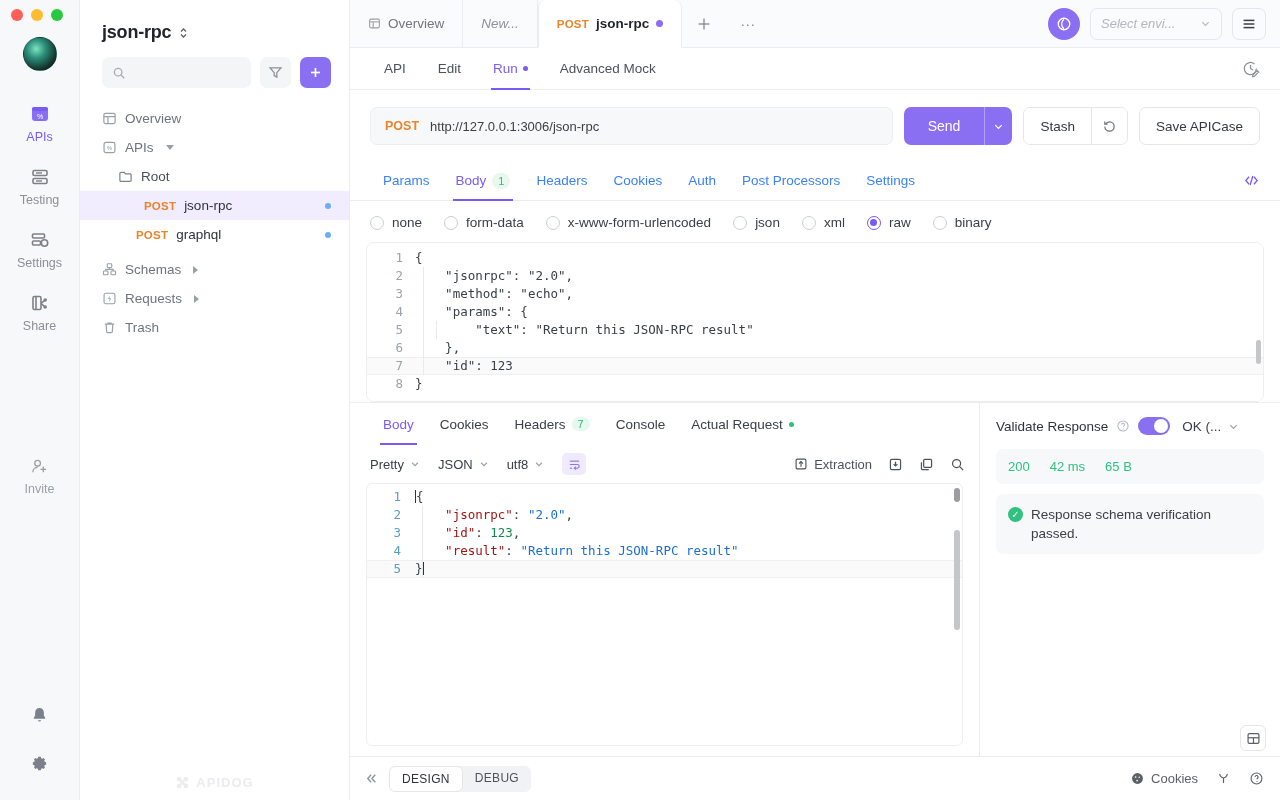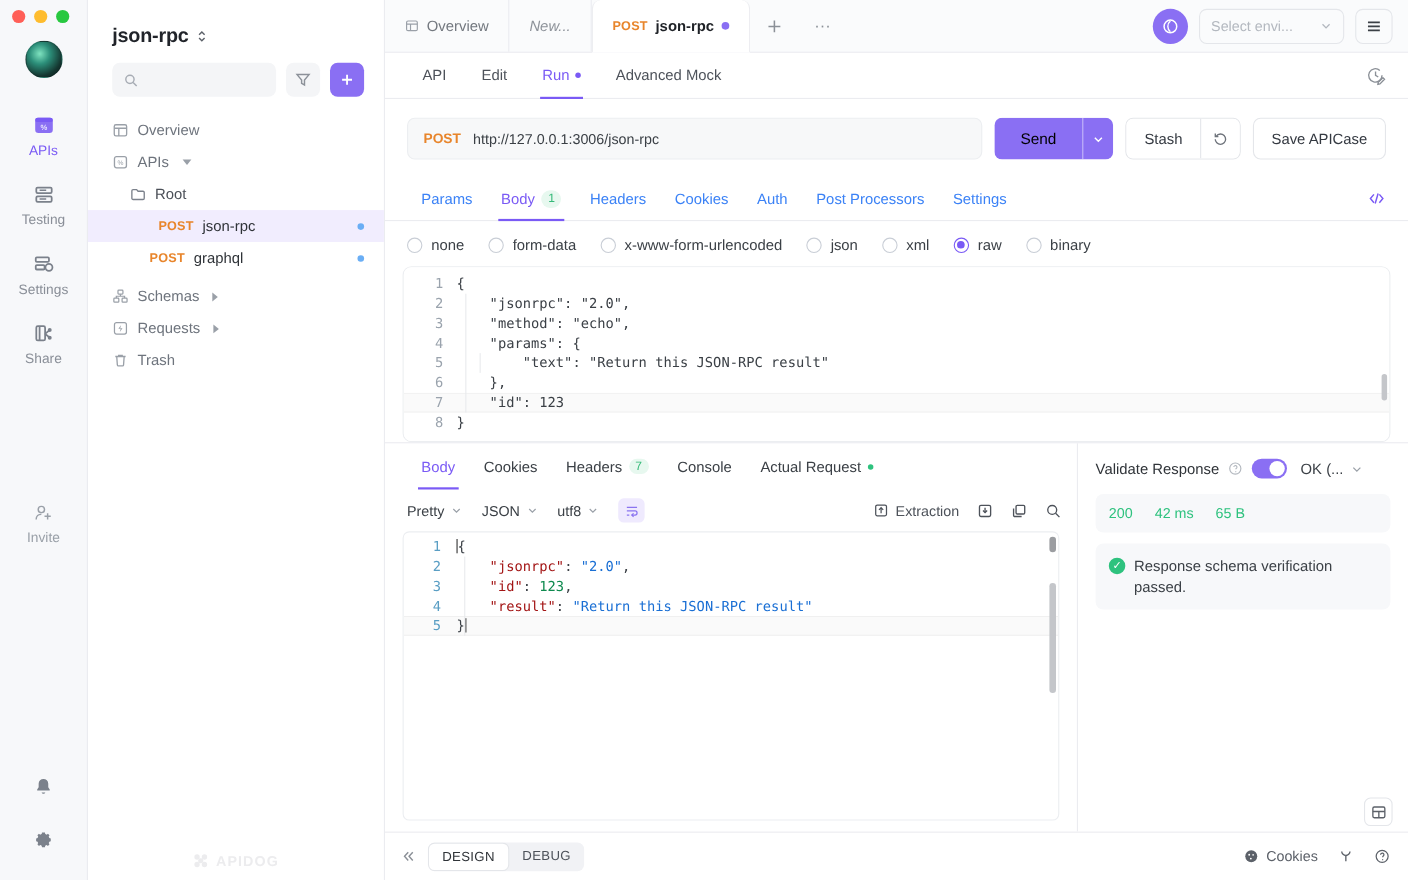--- a/index.html
+++ b/index.html
@@ -102,21 +102,21 @@
   }
   .tab.active {
     background: #fff; color: #1f2227; font-weight: 600;
     border-top-left-radius: 8px; border-top-right-radius: 8px;
     border-right: 1px solid #ebecf0; border-left: 1px solid #ebecf0;
     margin-bottom: -1px; border-bottom: 1px solid #fff;
   }
   .tab.italic { font-style: italic; color: #8d9299; }
   .tab-dot { width: 7px; height: 7px; border-radius: 50%; background: #8a6ff3; }
   .tab-plain { display: flex; align-items: center; padding: 0 14px; color: #8b9097; cursor: pointer; font-size: 19px; }
-  .tabbar-right { margin-left: auto; display: flex; align-items: center; gap: 10px; padding-right: 14px; }
+  .tabbar-right { margin-left: auto; display: flex; align-items: center; gap: 10px; padding-right: 14px; font-style: italic; }
   .sync-btn {
     width: 32px; height: 32px; border-radius: 50%; background: #8a6ff3;
     display: flex; align-items: center; justify-content: center; color: #fff; cursor: pointer;
   }
   .env-select {
     height: 32px; min-width: 132px; border: 1px solid #e4e6ea; border-radius: 7px;
     display: flex; align-items: center; justify-content: space-between;
     padding: 0 10px; color: #b3b8bf; font-size: 13px; cursor: pointer; gap: 8px;
   }
   .ham {
@@ -142,21 +142,21 @@
   
   .urlbar { display: flex; align-items: center; gap: 11px; padding: 17px 20px 16px 20px; }
   .url-input {
     flex: 1; height: 38px; background: #f7f8f9; border: 1px solid #eceef1; border-radius: 7px;
     display: flex; align-items: center; padding: 0 14px; gap: 11px; min-width: 0;
   }
   .url-verb { color: #e8852b; font-weight: 700; font-size: 12.5px; }
   .url-text { color: #3b4046; font-size: 13px; overflow: hidden; white-space: nowrap; }
   .send-wrap { display: flex; height: 38px; border-radius: 7px; overflow: hidden; }
   .send-btn {
-    background: #8a6ff3; color: #000000; font-size: 14px; font-weight: 500;
+    background: #8a6ff3; color: #ffffff; font-size: 14px; font-weight: 500;
     padding: 0 24px; display: flex; align-items: center; cursor: pointer;
   }
   .send-caret {
     background: #8a6ff3; color: #fff; width: 28px; display: flex; align-items: center; justify-content: center;
     border-left: 1px solid rgba(255,255,255,.35); cursor: pointer;
   }
   .btn-group { display: flex; height: 38px; border: 1px solid #e4e6ea; border-radius: 7px; overflow: hidden; }
   .btn-plain {
     padding: 0 16px; display: flex; align-items: center; font-size: 13.5px;
     color: #343941; cursor: pointer; background: #fff;

